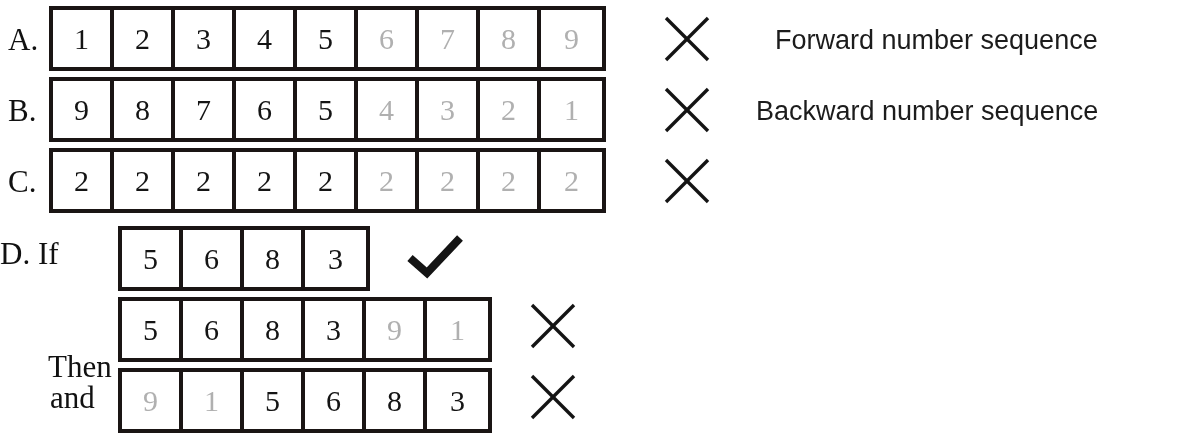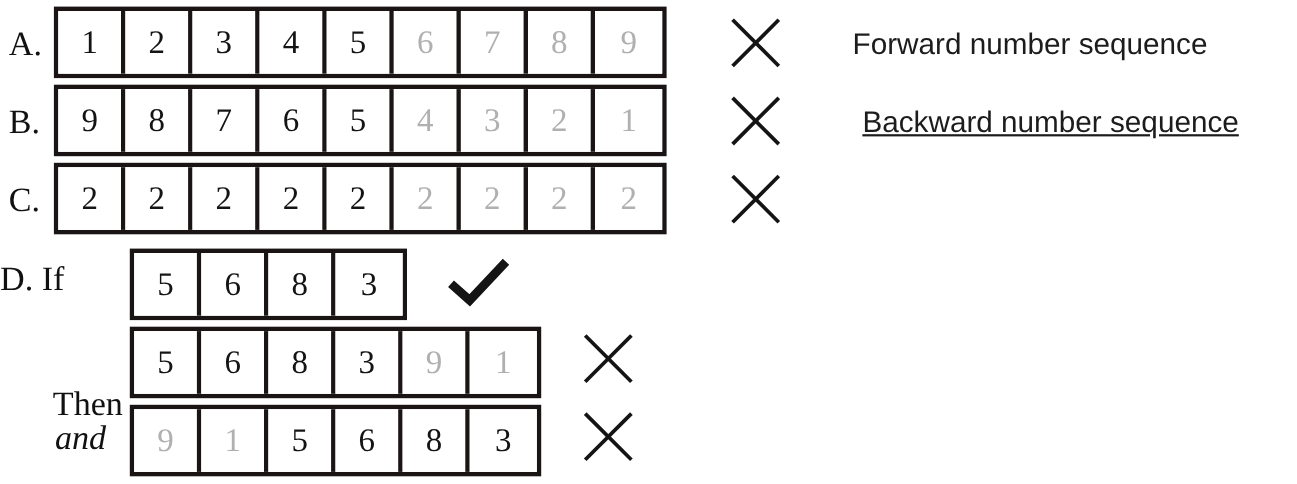--- a/index.html
+++ b/index.html
@@ -109,21 +109,21 @@
     <div class="cell faded">3</div>
     <div class="cell faded">2</div>
     <div class="cell faded">1</div>
   </div>
   <div class="mark" style="left:664px; top:87px;">
     <svg width="46" height="46" viewBox="0 0 46 46">
       <line x1="2" y1="2" x2="44" y2="44" stroke="#141414" stroke-width="3.4"></line>
       <line x1="44" y1="2" x2="2" y2="44" stroke="#141414" stroke-width="3.4"></line>
     </svg>
   </div>
-  <div class="desc" style="left:784px; top:98px;text-decoration:underline;">Backward number sequence</div>
+  <div class="desc" style="left:756px; top:98px;">Backward number sequence</div>
 
   <div class="rowlabel" style="left:8px; top:166px;">C.</div>
   <div class="boxes" style="left:49px; top:148px;">
     <div class="cell dark">2</div>
     <div class="cell dark">2</div>
     <div class="cell dark">2</div>
     <div class="cell dark">2</div>
     <div class="cell dark">2</div>
     <div class="cell faded">2</div>
     <div class="cell faded">2</div>
@@ -159,21 +159,21 @@
     <div class="cell faded">9</div>
     <div class="cell faded">1</div>
   </div>
   <div class="mark" style="left:530px; top:303px;">
     <svg width="46" height="46" viewBox="0 0 46 46">
       <line x1="2" y1="2" x2="44" y2="44" stroke="#141414" stroke-width="3.4"></line>
       <line x1="44" y1="2" x2="2" y2="44" stroke="#141414" stroke-width="3.4"></line>
     </svg>
   </div>
 
-  <div class="rowlabel" style="left:50px; top:382px;font-style:italic;">and</div>
+  <div class="rowlabel" style="left:50px; top:382px;">and</div>
   <div class="boxes" style="left:118px; top:368px;">
     <div class="cell faded">9</div>
     <div class="cell faded">1</div>
     <div class="cell dark">5</div>
     <div class="cell dark">6</div>
     <div class="cell dark">8</div>
     <div class="cell dark">3</div>
   </div>
   <div class="mark" style="left:530px; top:374px;">
     <svg width="46" height="46" viewBox="0 0 46 46">

